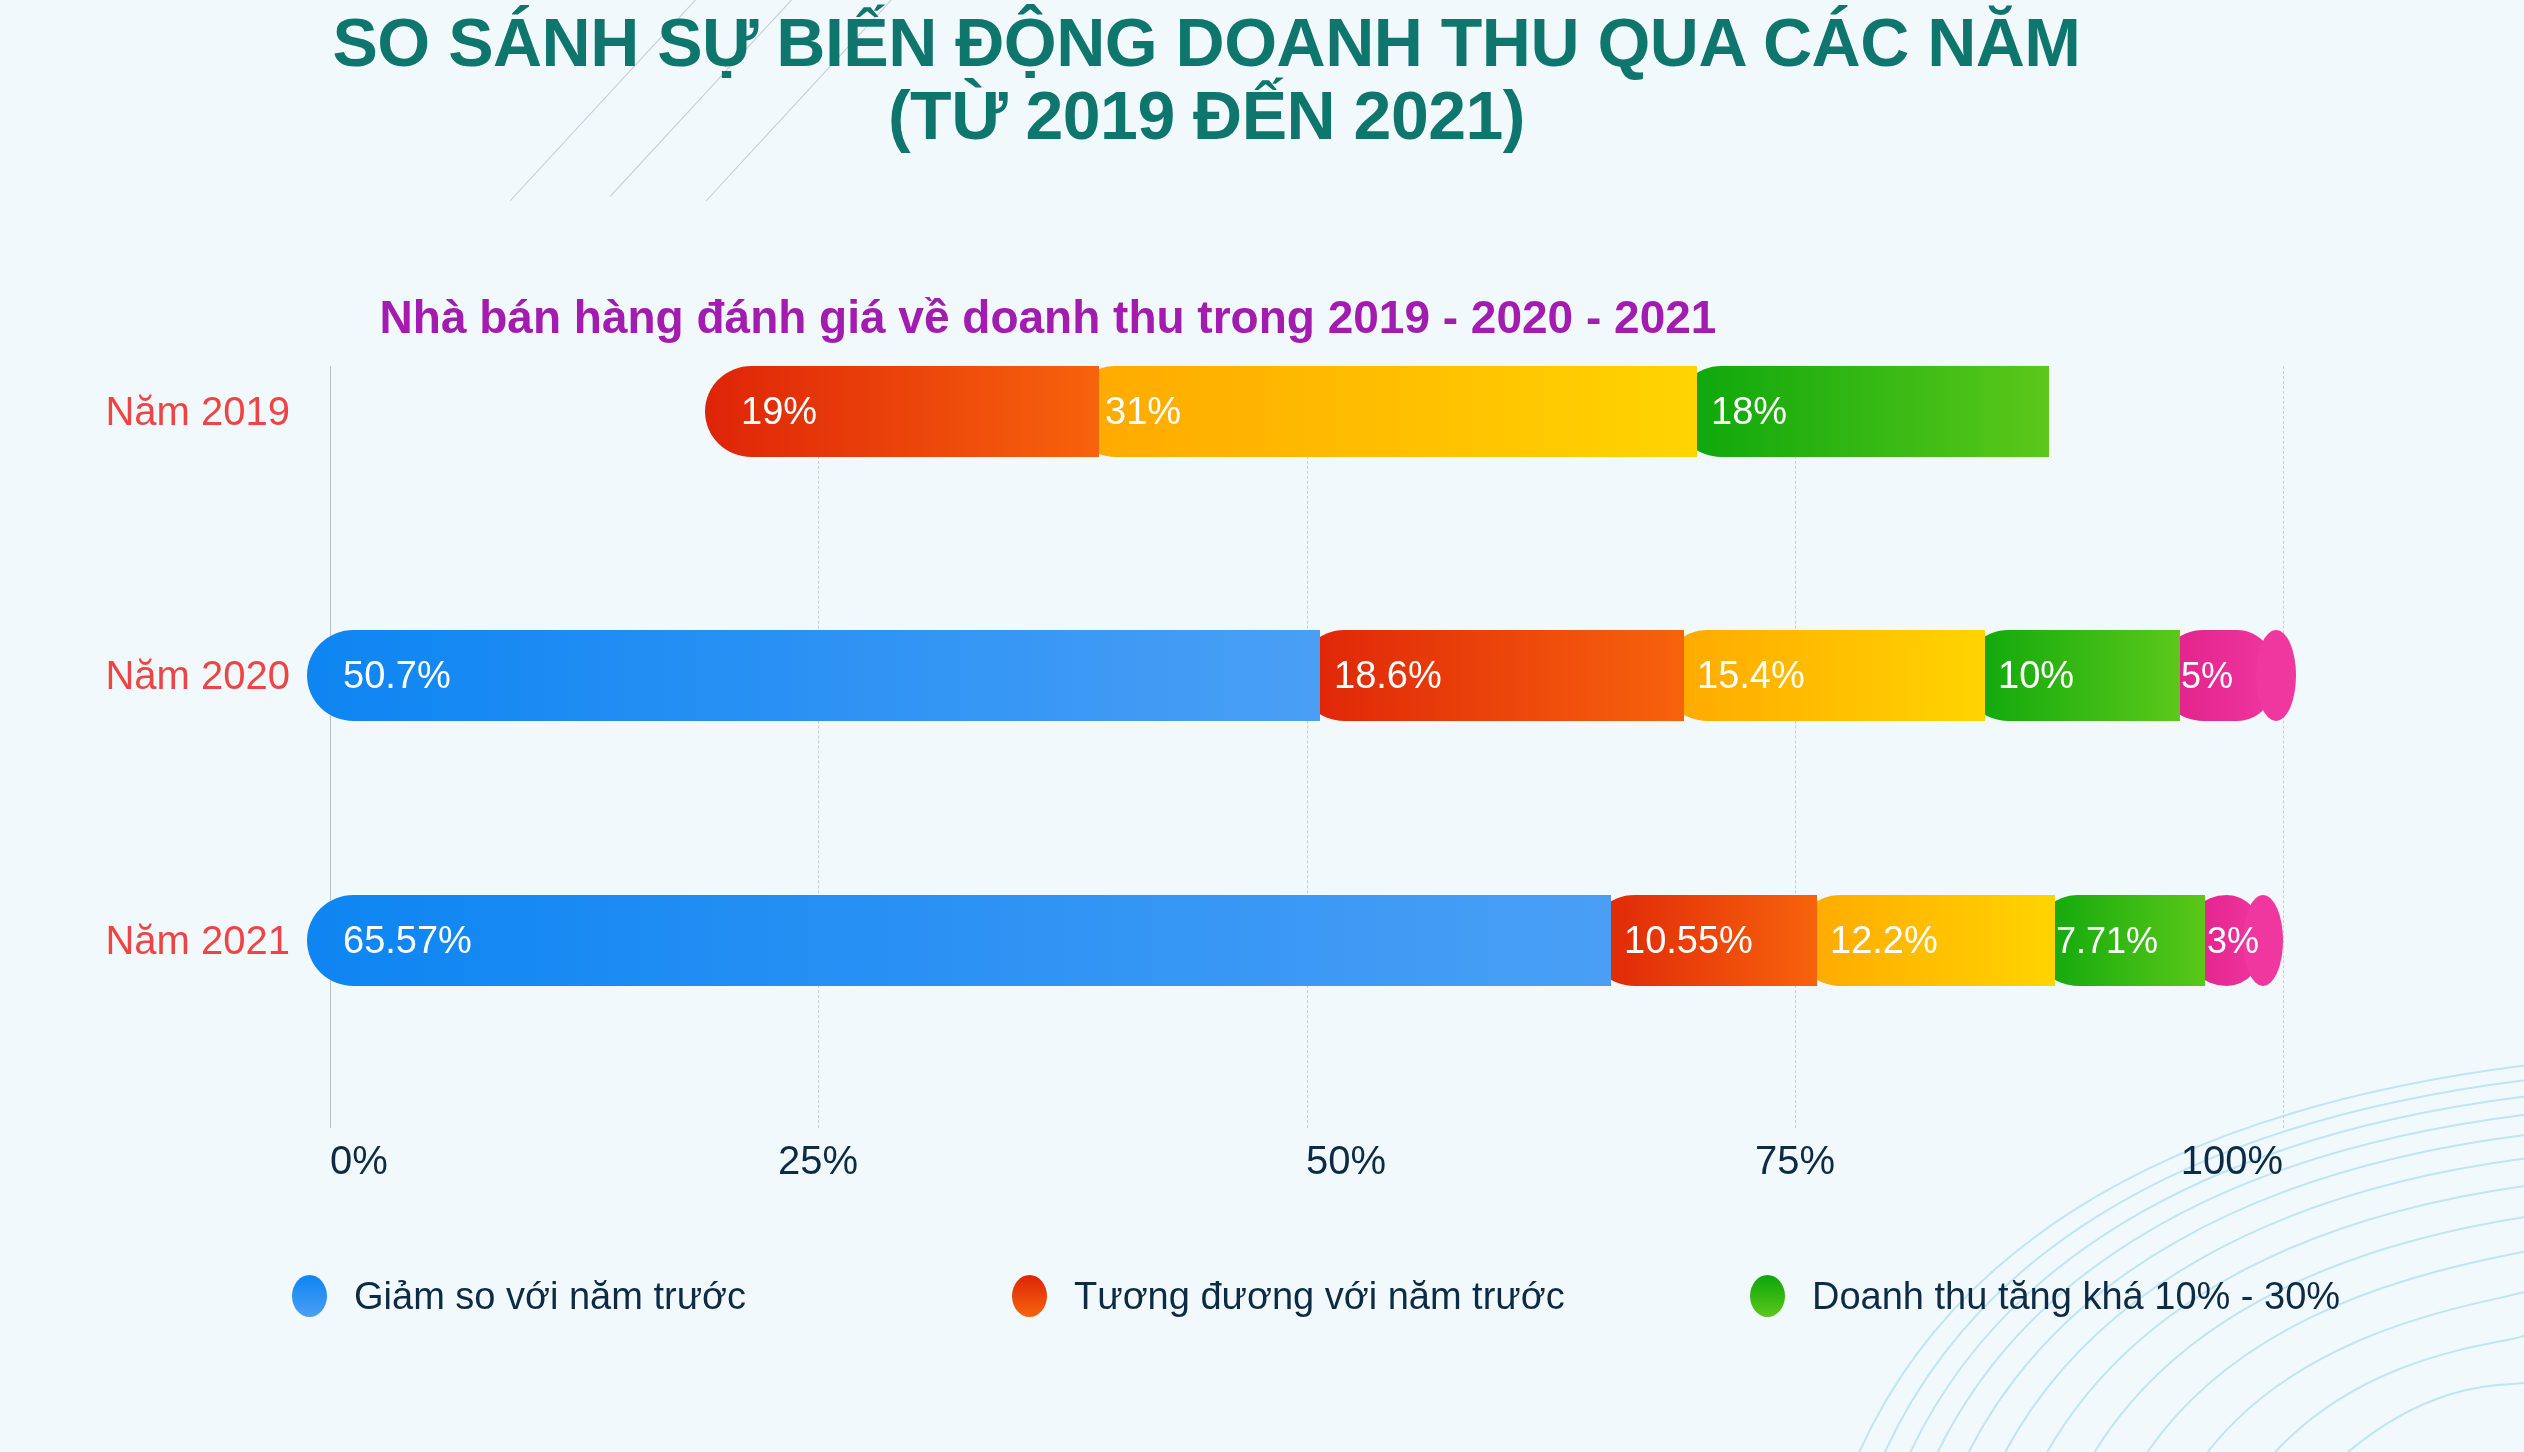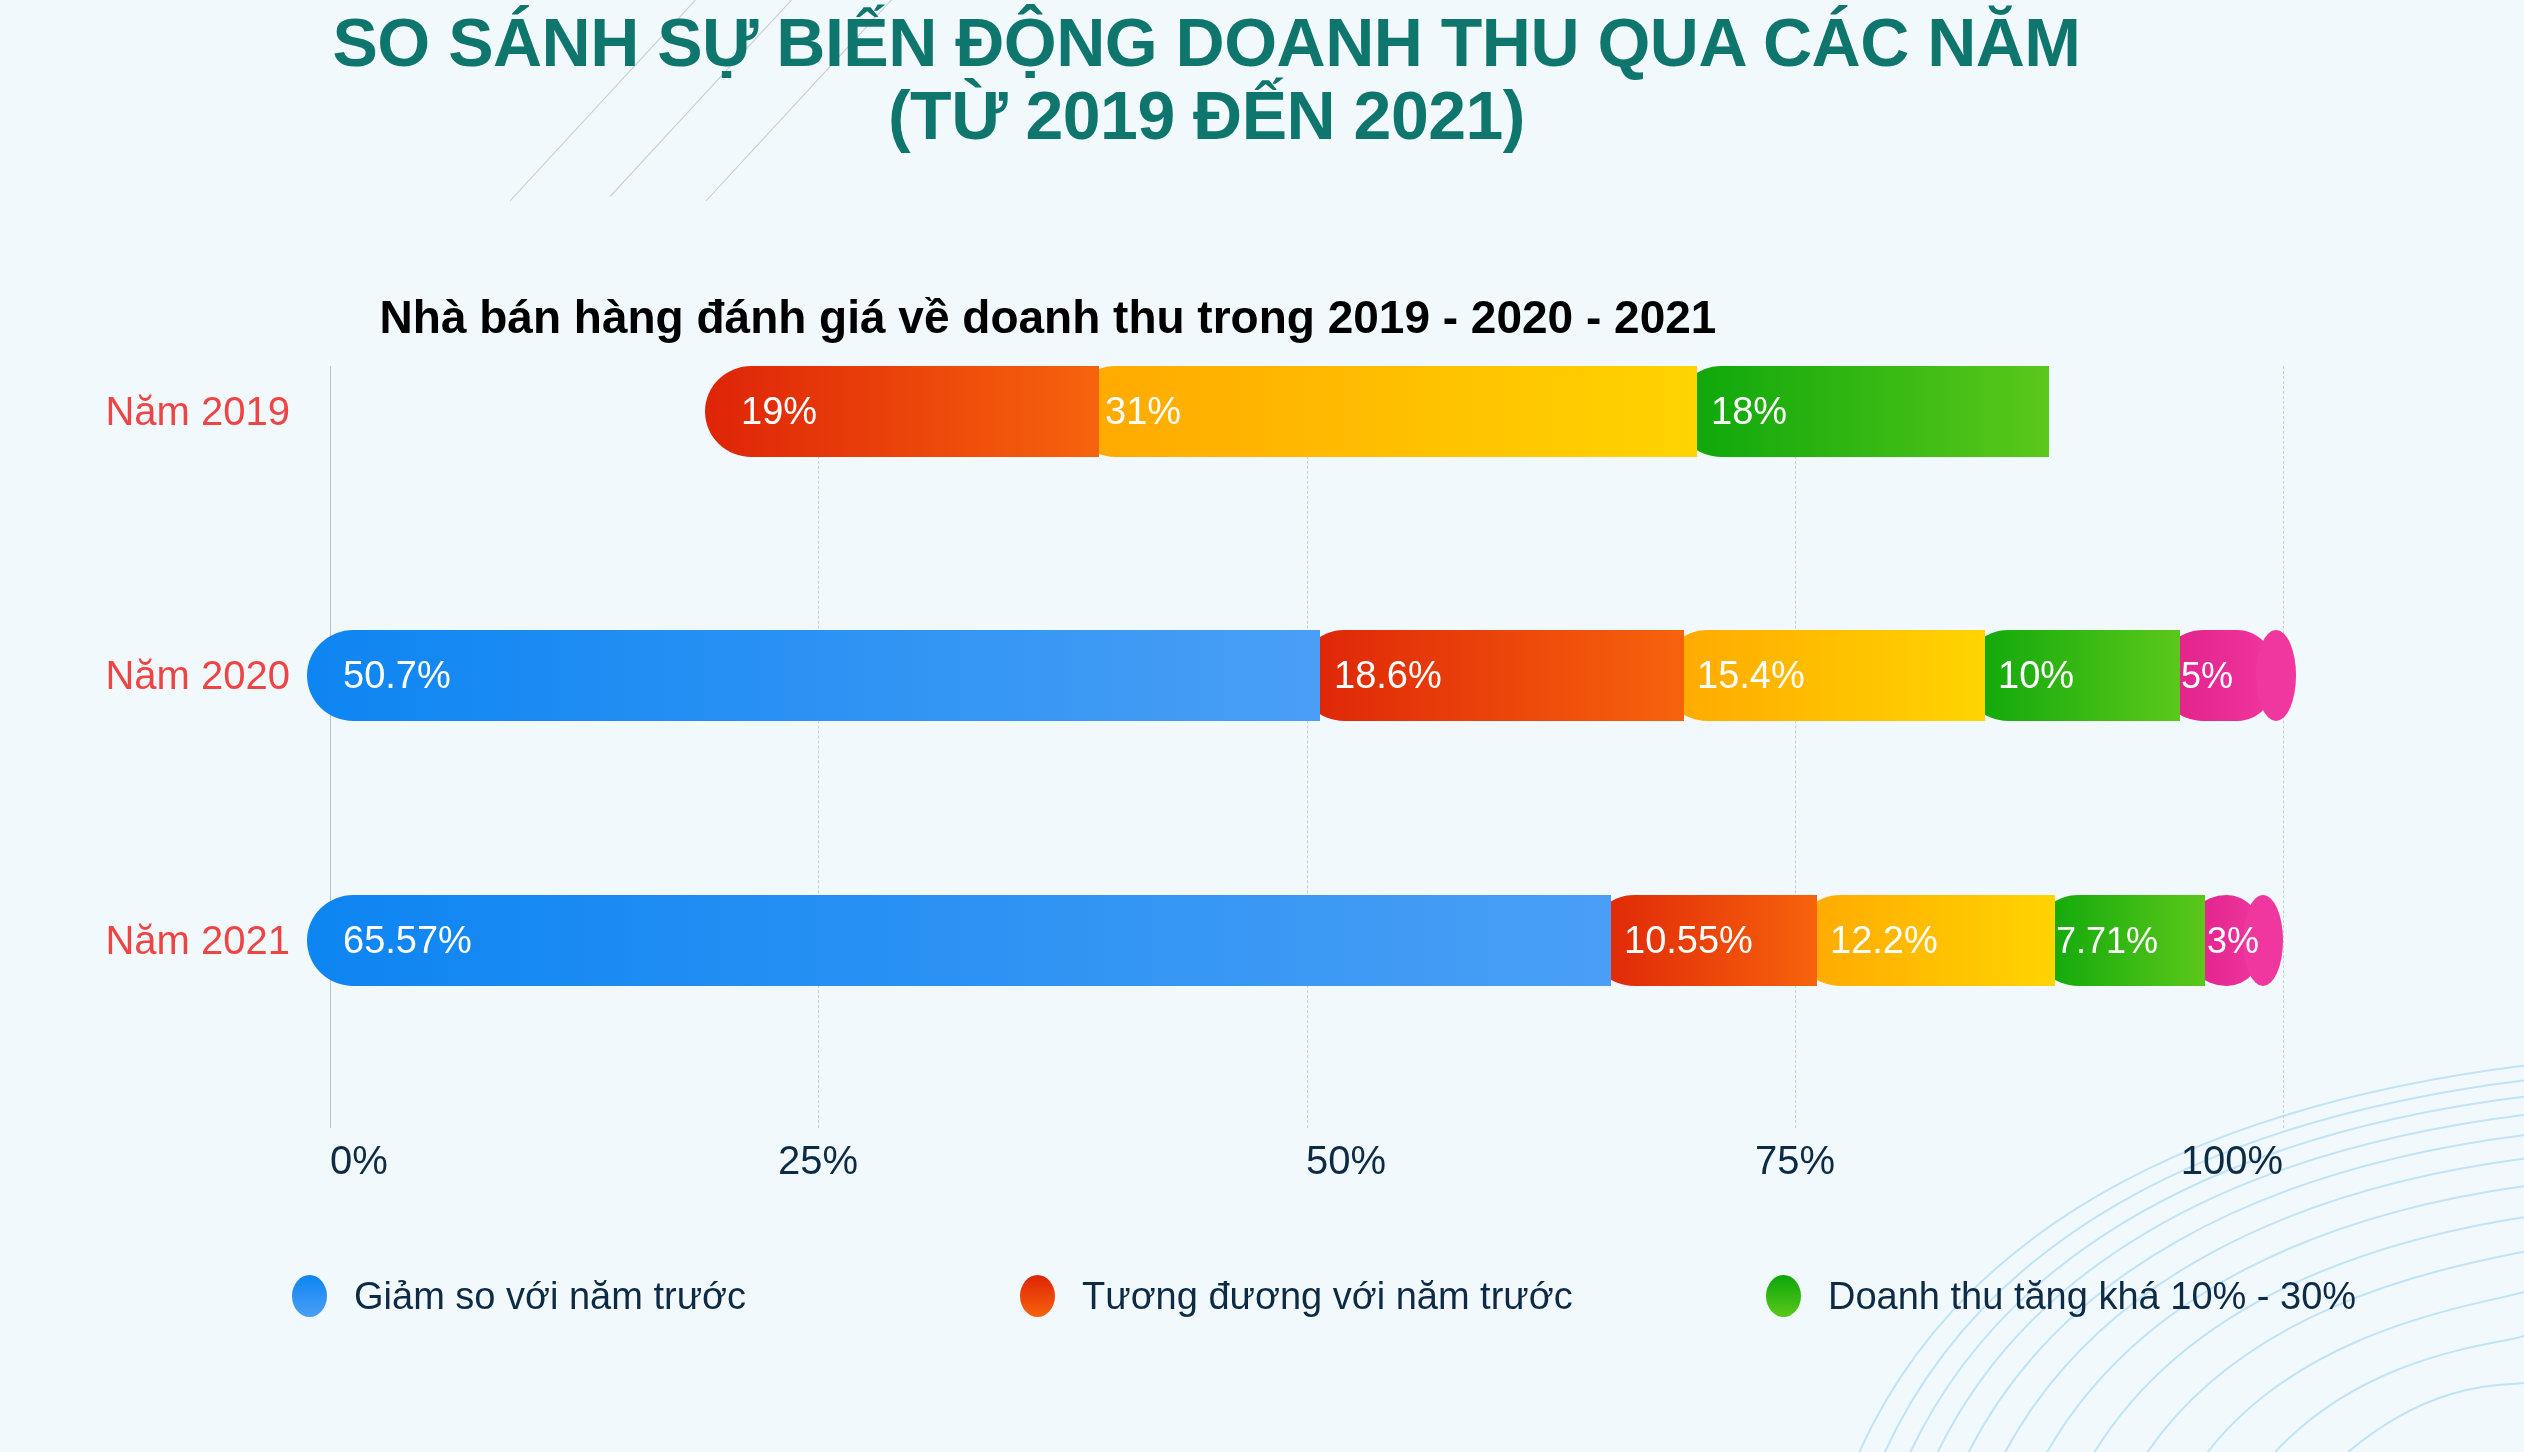--- a/index.html
+++ b/index.html
@@ -44,21 +44,21 @@
     white-space: pre-line;
   }
 
   
   #subtitle {
     position: absolute;
     top: 290px;
     left: 0;
     width: 2096px;
     text-align: center;
-    color: #000000;
+    color: #a21caf;
     font-weight: 700;
     font-size: 46px;
   }
 
   
   #plot {
     position: absolute;
     left: 330px;
     top: 366px;
     width: 1953px;   
@@ -154,21 +154,21 @@
   
   #legend {
     position: absolute;
     left: 292px;
     top: 1256px;
     width: 2142px;
     display: grid;
     grid-template-columns: 720px 738px auto;
     grid-auto-rows: 80px;
     grid-auto-flow: column;
-    column-gap: 8px;
+    column-gap: 0;
   }
   .legend-item {
     display: flex;
     align-items: center;
     white-space: nowrap;
   }
   .legend-swatch {
     width: 35px;
     height: 42px;
     border-radius: 50%;

